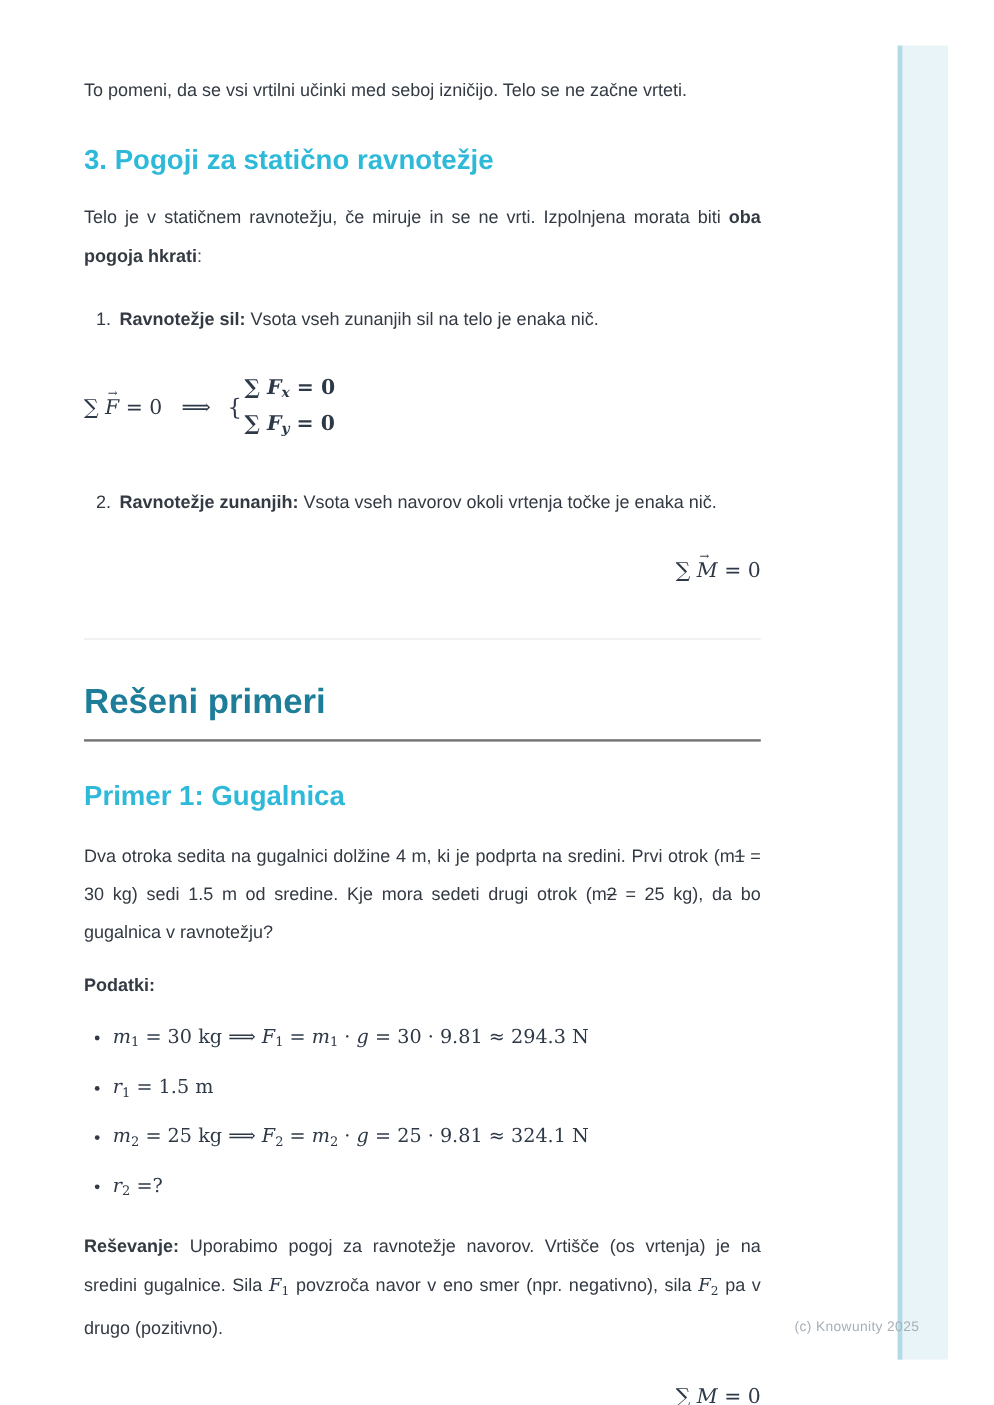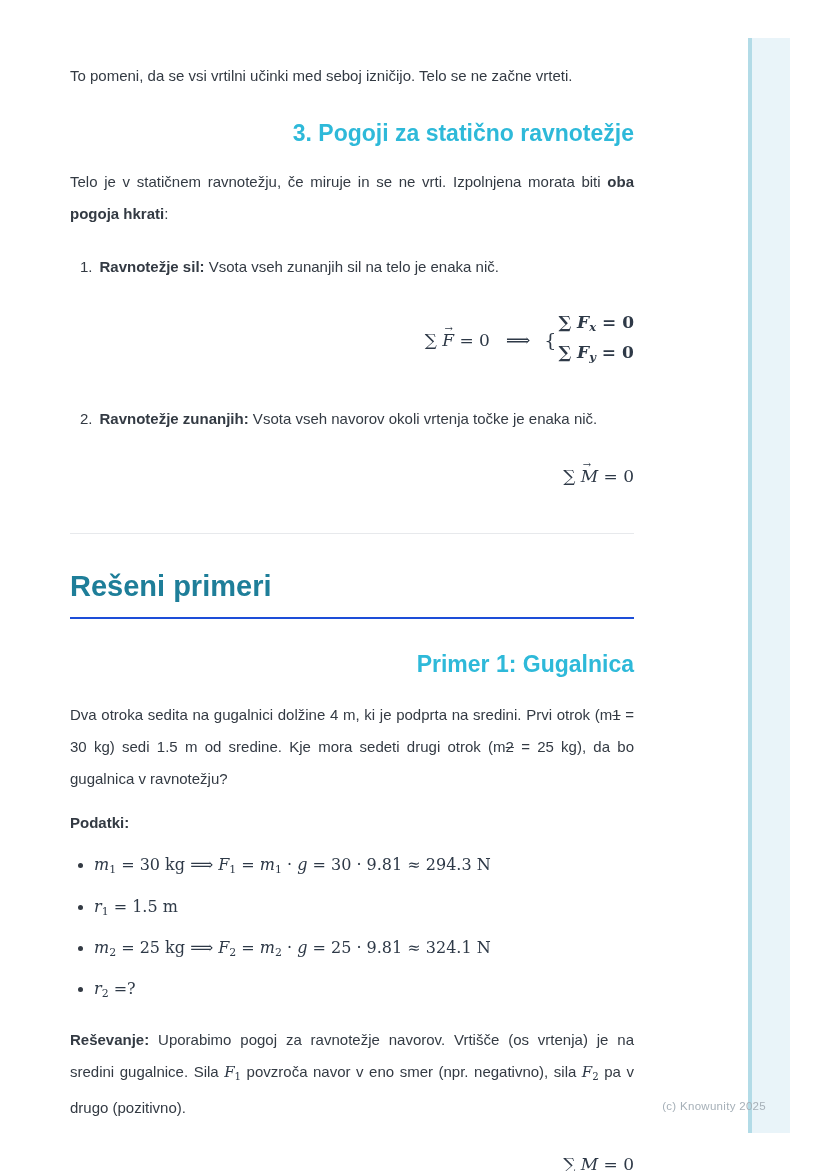--- a/index.html
+++ b/index.html
@@ -34,21 +34,20 @@
     line-height:32px;
   }
   .justify { text-align:justify; }
   .top-paragraph { margin-top:60px; }
   .h2-cyan {
     margin-top:26px;
     font-size:23px;
     line-height:30px;
     font-weight:700;
     color:#2eb9d9;
-    text-align:right;
   }
   .intro { margin-top:18px; }
   .list-item {
     display:flex;
     margin-top:24px;
     font-size:15px;
     line-height:26px;
   }
   .list-item .num {
     flex:0 0 auto;
@@ -73,21 +72,21 @@
   .seg-vec::after {
     content:"→";
     position:absolute;
     top:-0.72em;
     left:0.22em;
     font-size:0.58em;
     font-style:normal;
   }
   .formula-row {
     display:flex;
-    justify-content:flex-end;
+    justify-content:flex-start;
     align-items:center;
     margin-top:30px;
     font-size:17px;
   }
   .formula-row .lhs { white-space:pre; }
   .formula-row .imp {
     font-family:"DejaVu Serif", serif;
     color:#2e3947;
     margin:0 14px 0 16px;
   }
@@ -116,21 +115,21 @@
     border-top:1px solid #e7e9ec;
     height:0;
   }
   .h1-title {
     margin-top:34px;
     font-size:29px;
     line-height:36px;
     font-weight:700;
     color:#1e7e99;
     padding-bottom:13px;
-    border-bottom:2px solid #1d4ed8;
+    border-bottom:2px solid #737373;
   }
   .h2-example { margin-top:30px; }
   .problem { margin-top:20px; }
   .podatki { margin-top:12px; font-weight:700; }
   .data-list {
     margin-top:12px;
     list-style:disc;
     padding-left:24px;
   }
   .data-list li {

